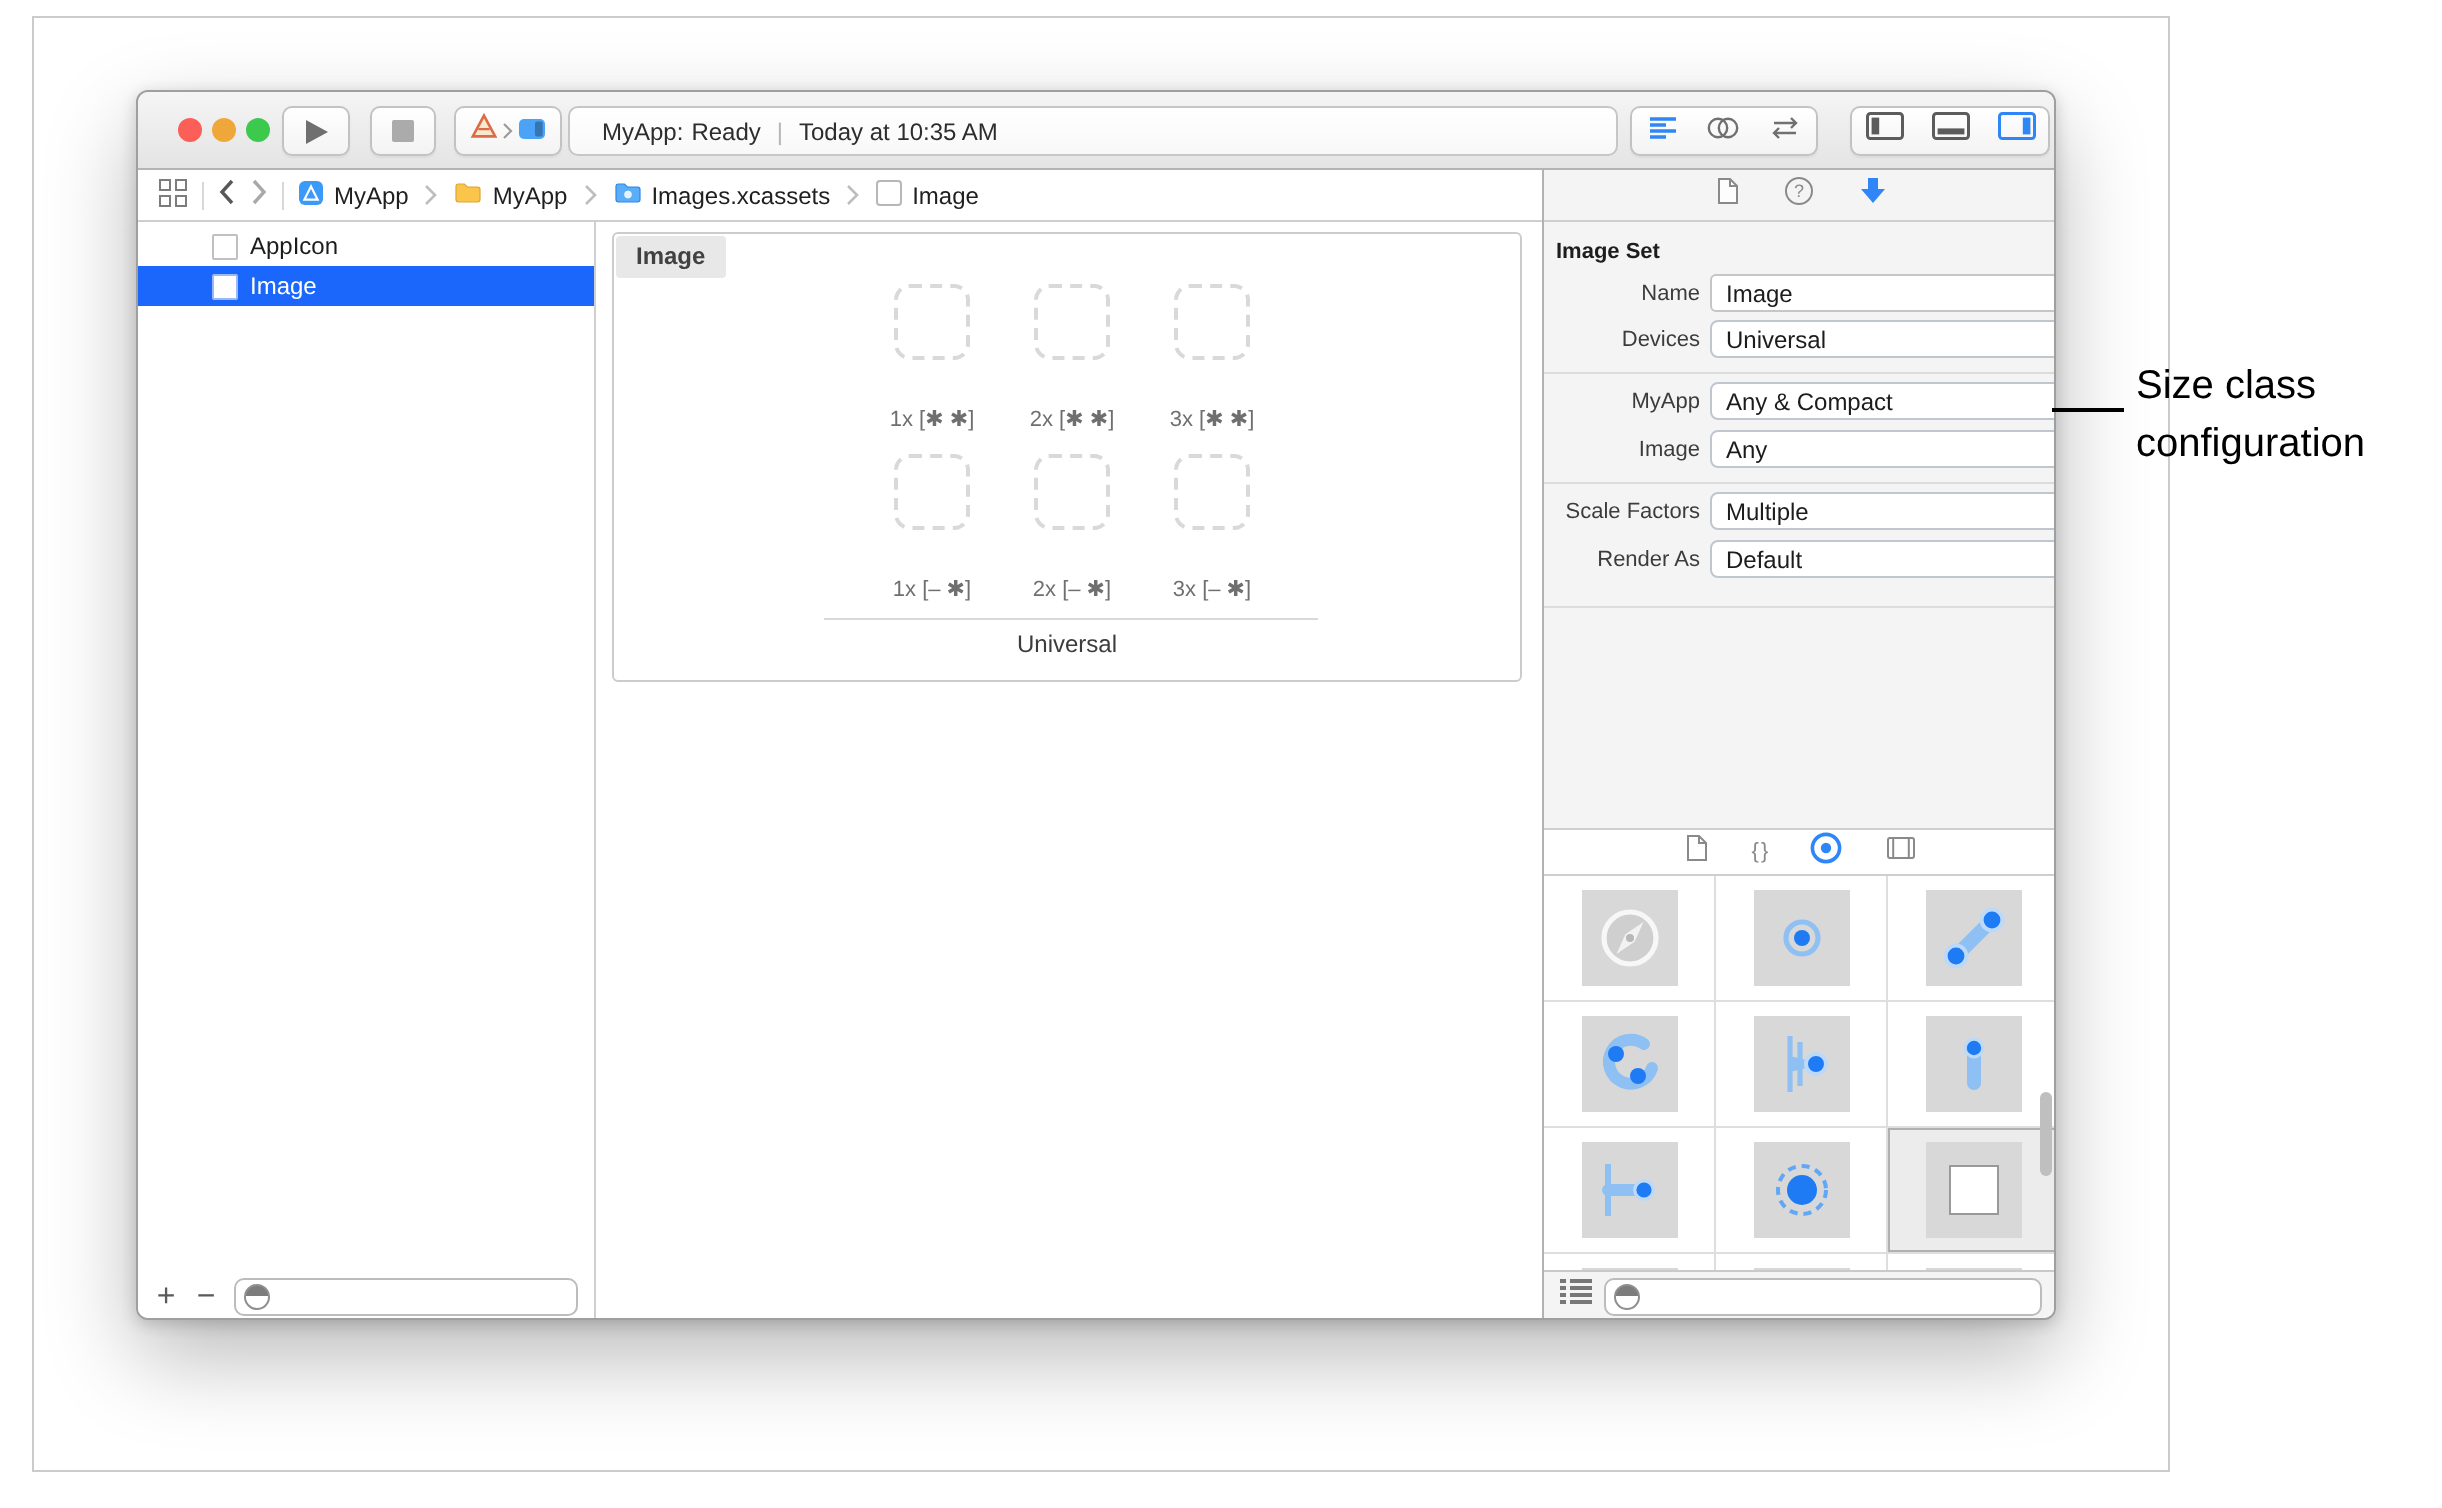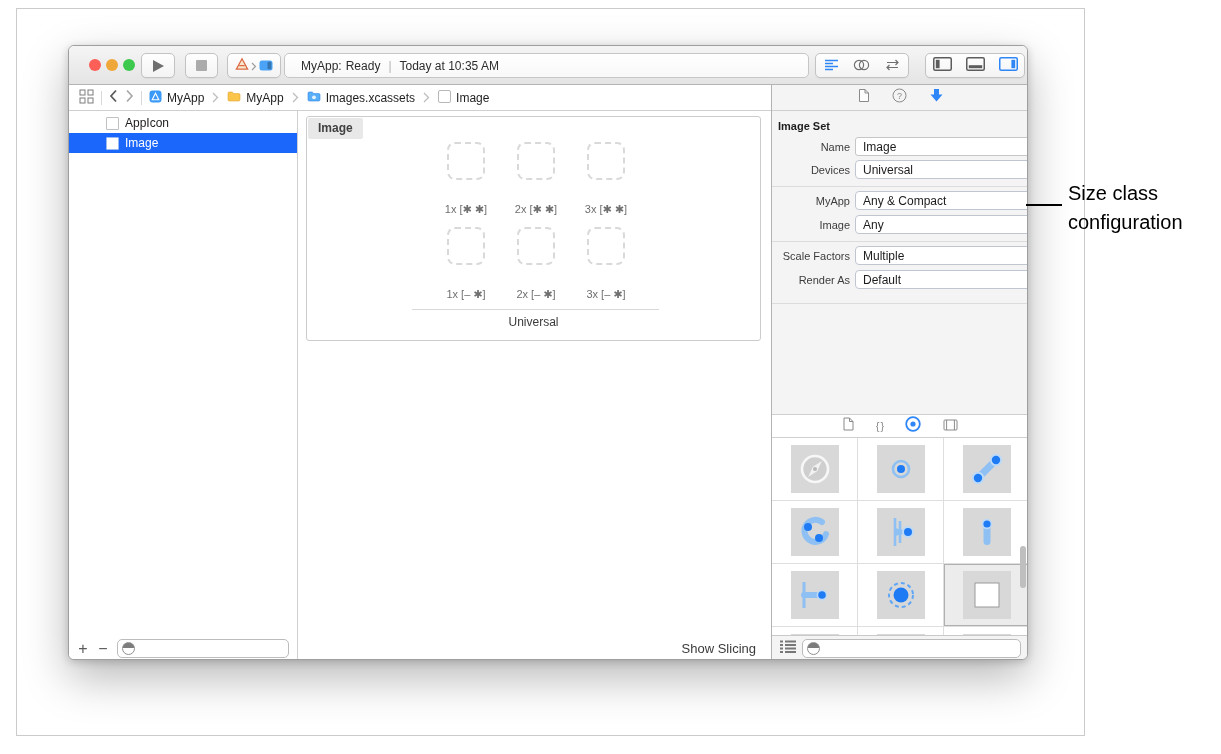--- a/index.html
+++ b/index.html
@@ -291,23 +291,20 @@
       </div>
     </div>
 
     <div class="bbar-left">
       <span class="pm-btn" style="margin-left:4px">+</span>
       <span class="pm-btn">−</span>
       <div class="ffield" style="width:172px;margin-left:4px">
         <span class="fcircle"></span>
       </div>
     </div>
-    <div class="bbar-mid">
-      <span class="show-slicing">Show Slicing</span>
-    </div>
 
     <div class="inspector">
       <div class="insp-header">
         <span><svg width="12" height="15" viewBox="0 0 12 15">
               <path d="M1.5 1.5 H7 L10.5 5 V13.5 H1.5 Z" fill="#fdfdfd" stroke="#8a8a8a"></path>
               <path d="M7 1.5 V5 H10.5" fill="none" stroke="#8a8a8a"></path>
             </svg></span>
         <span><svg width="15" height="15" viewBox="0 0 15 15">
               <circle cx="7.5" cy="7.5" r="6.5" stroke="#8a8a8a" fill="none"></circle>
               <text x="7.5" y="10.5" text-anchor="middle" font-size="9" fill="#8a8a8a">?</text>

